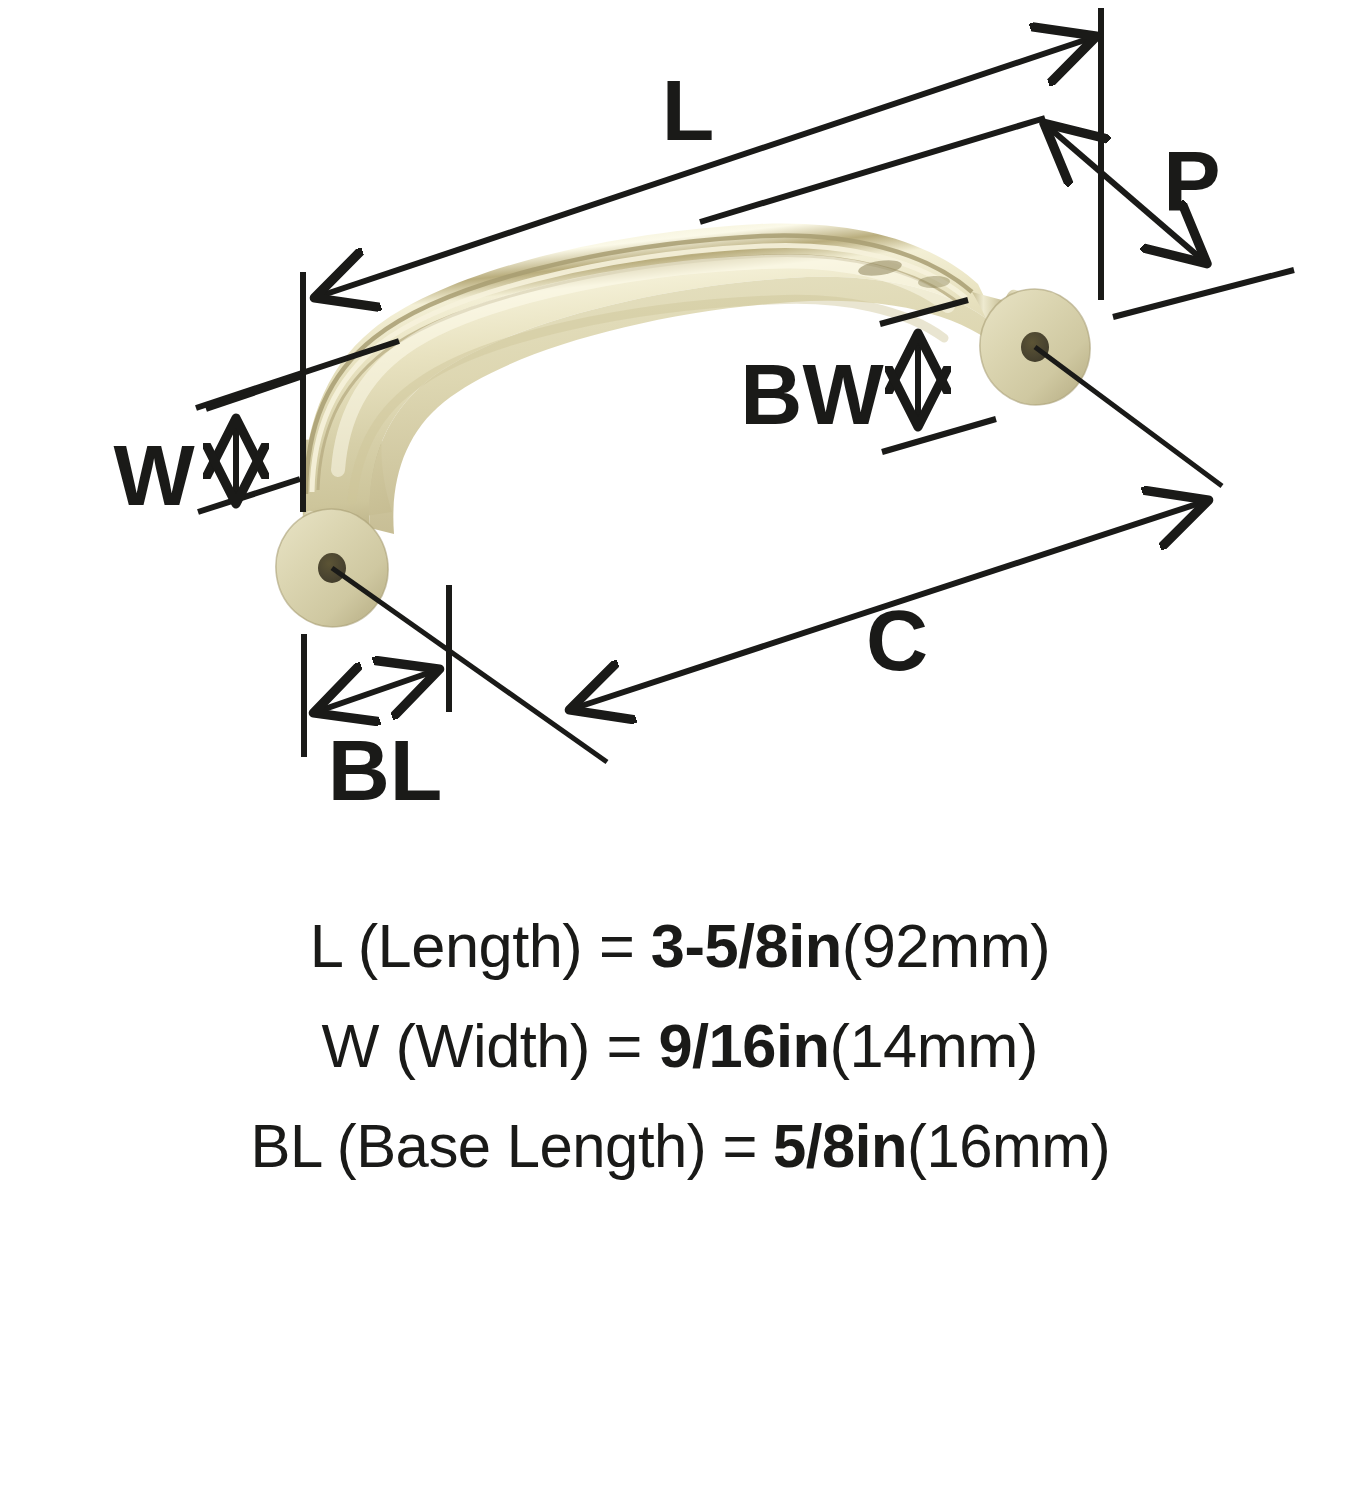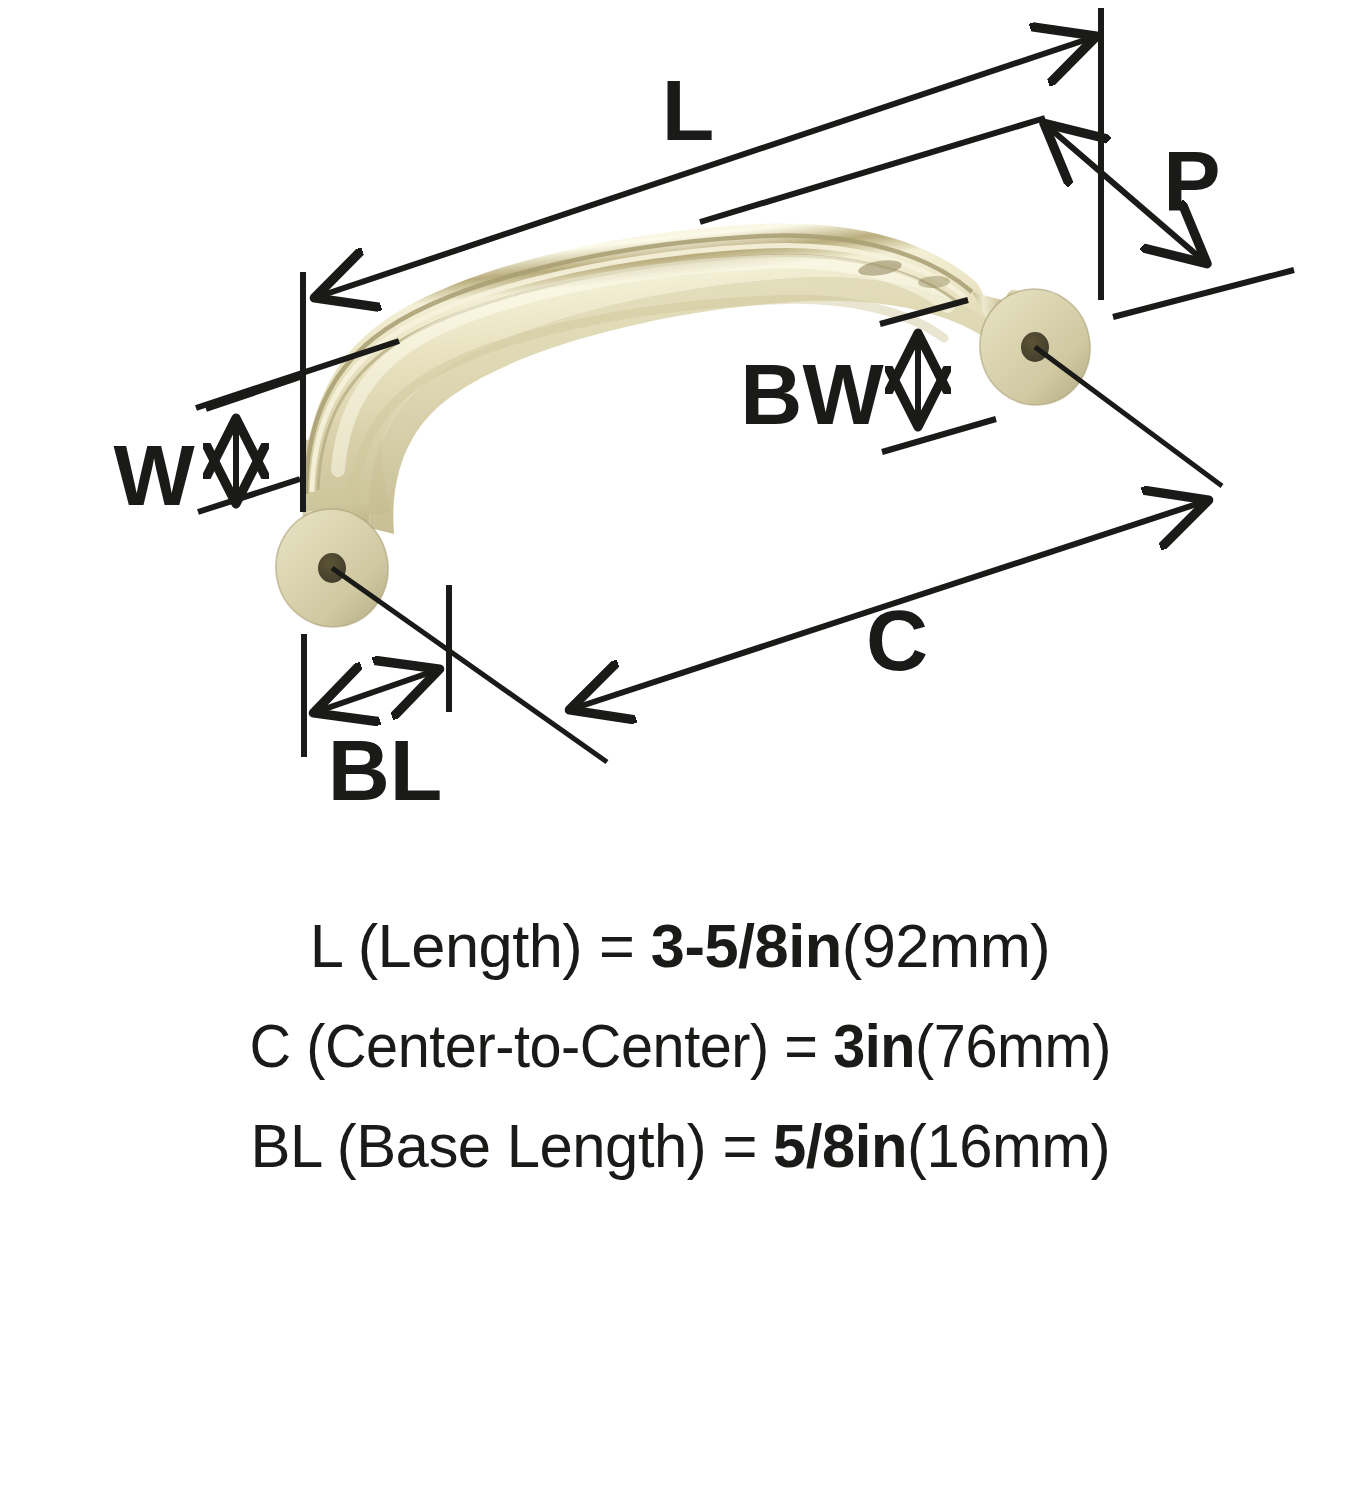--- a/index.html
+++ b/index.html
@@ -248,27 +248,27 @@
   </div>
 
   <div id="spec-list">
 
     <div class="spec-line l-line">
       <span class="squeeze">
         <span class="spec-label">L (Length) = </span><span class="spec-value">3-5/8in</span><span class="spec-metric">(92mm)</span>
       </span>
     </div>
 
-
-
-    <div class="spec-line c-line">
+    <div class="spec-line w-line">
       <span class="squeeze">
-        <span class="spec-label">C (Center-to-Center) = </span><span class="spec-value">3in</span><span class="spec-metric">(76mm)</span>
+        <span class="spec-label">W (Width) = </span><span class="spec-value">9/16in</span><span class="spec-metric">(14mm)</span>
       </span>
     </div>
+
+
 
     <div class="spec-line bl-line">
       <span class="squeeze">
         <span class="spec-label">BL (Base Length) = </span><span class="spec-value">5/8in</span><span class="spec-metric">(16mm)</span>
       </span>
     </div>
 
 
   </div>
 </div>

